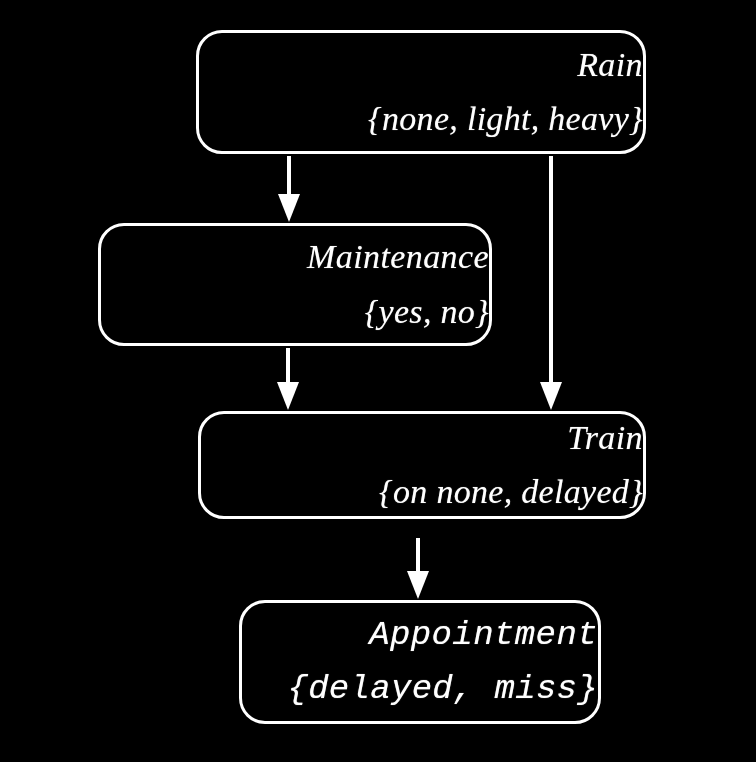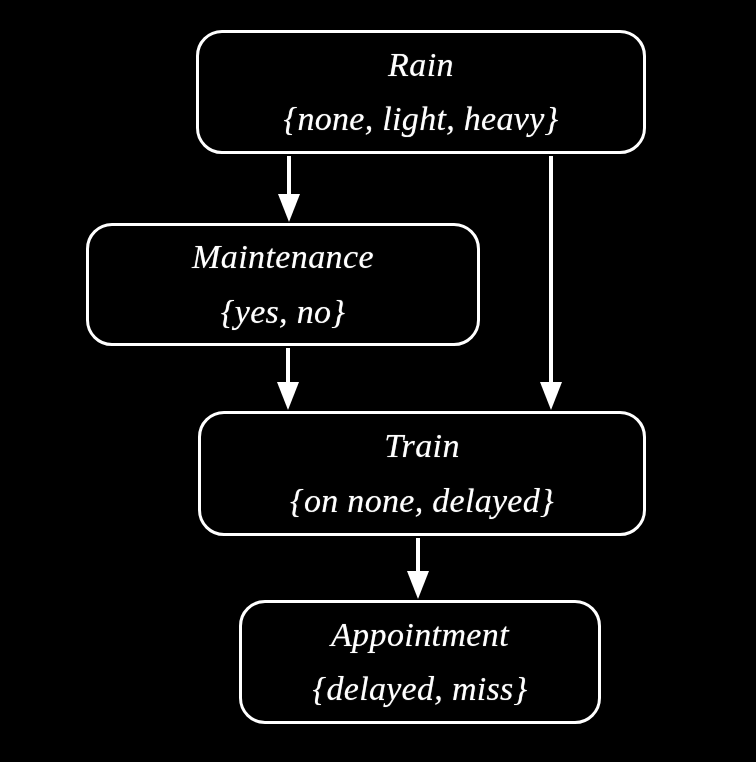--- a/index.html
+++ b/index.html
@@ -17,43 +17,43 @@
     font-family: "Liberation Serif", "DejaVu Serif", serif;
   }
   .node {
     position: absolute;
     box-sizing: border-box;
     background: #000000;
     border: 3px solid #ffffff;
     border-radius: 26px;
     display: flex;
     flex-direction: column;
-    align-items: center;
+    align-items: flex-end;
     justify-content: center;
     color: #ffffff;
     font-style: italic;
     text-align: center;
     line-height: 1.12;
     text-shadow: 0 0 1px rgba(255,255,255,0.55);
   }
   .node .nd-name {
     font-size: 34px;
     letter-spacing: 0.4px;
     white-space: nowrap;
   }
   .node .nd-states {
     font-size: 34px;
     letter-spacing: 0.3px;
     white-space: nowrap;
     margin-top: 16px;
   }
   #node-rain    { left: 196px; top: 30px;  width: 450px; height: 124px; }
-  #node-maint   { left: 86px;  top: 223px; width: 394px; height: 123px; }
-  #node-train   { left: 198px; top: 411px; width: 448px; height: 125px; }
-  #node-appt    { left: 239px; top: 600px; width: 362px; height: 124px; }
+  #node-maint   { left: 98px;  top: 223px; width: 394px; height: 123px; }
+  #node-train   { left: 198px; top: 411px; width: 448px; height: 108px; }
+  #node-appt    { left: 239px; top: 600px; width: 362px; height: 124px; font-family: Liberation Mono, monospace; }
 
   .edge-layer {
     position: absolute;
     left: 0; top: 0;
     width: 756px;
     height: 762px;
     pointer-events: none;
   }
   .edge-line {
     stroke: #ffffff;

